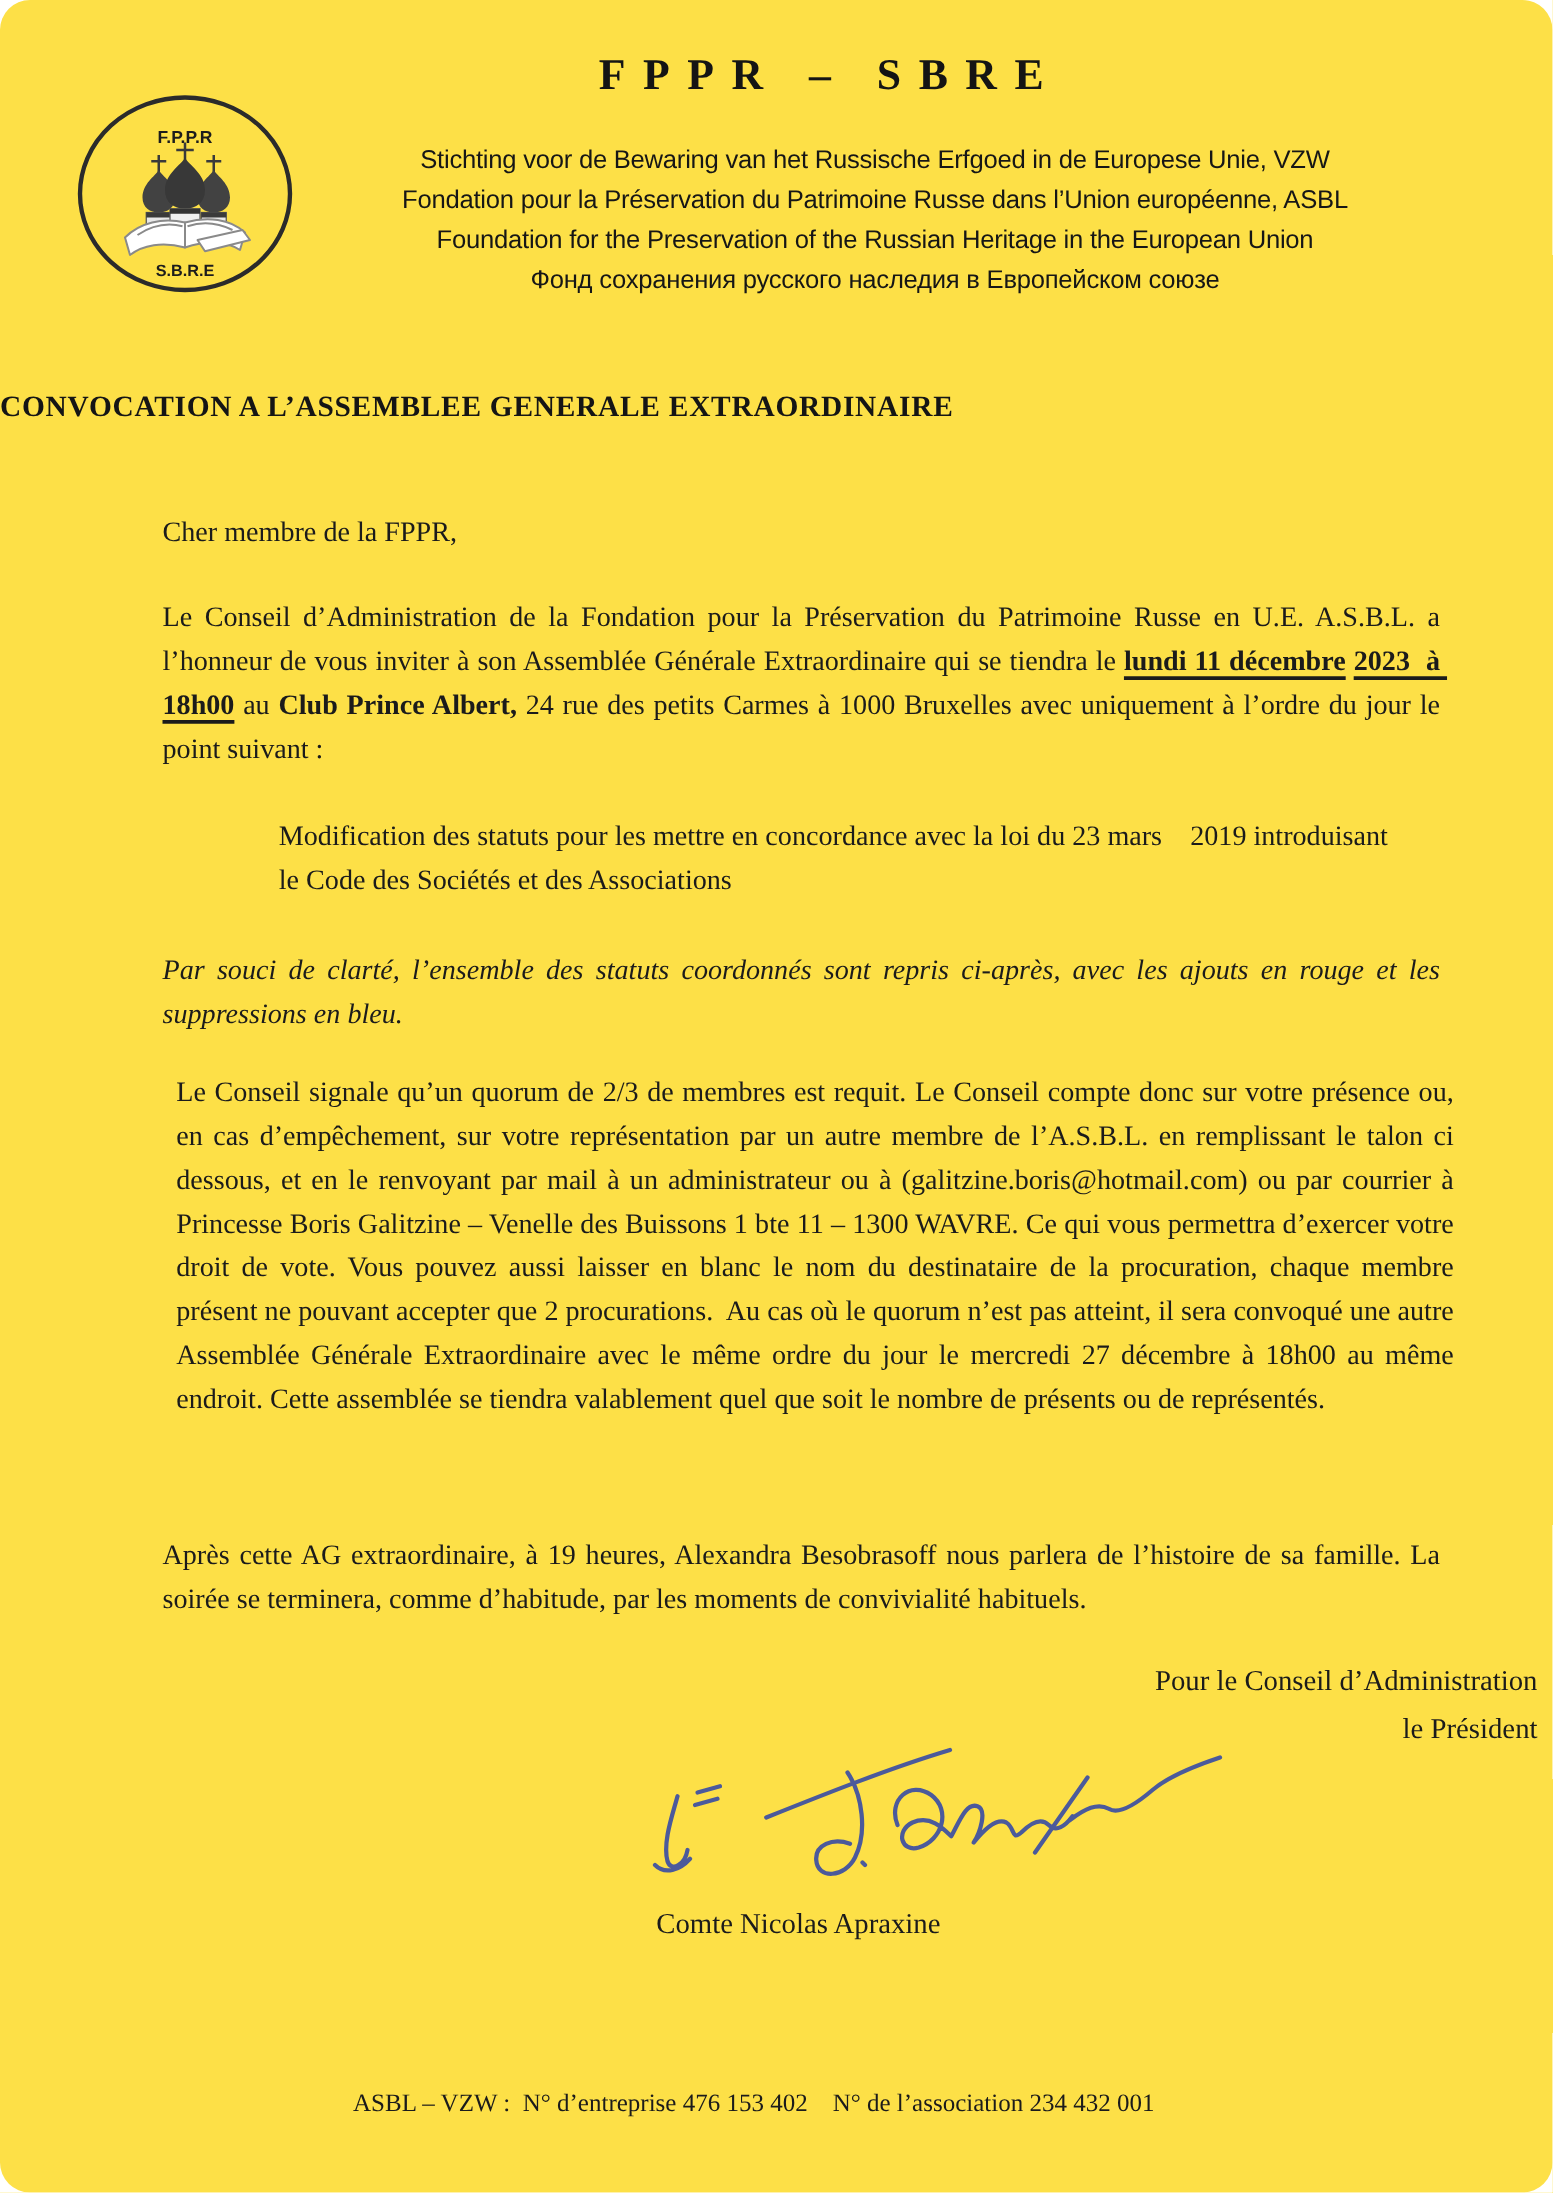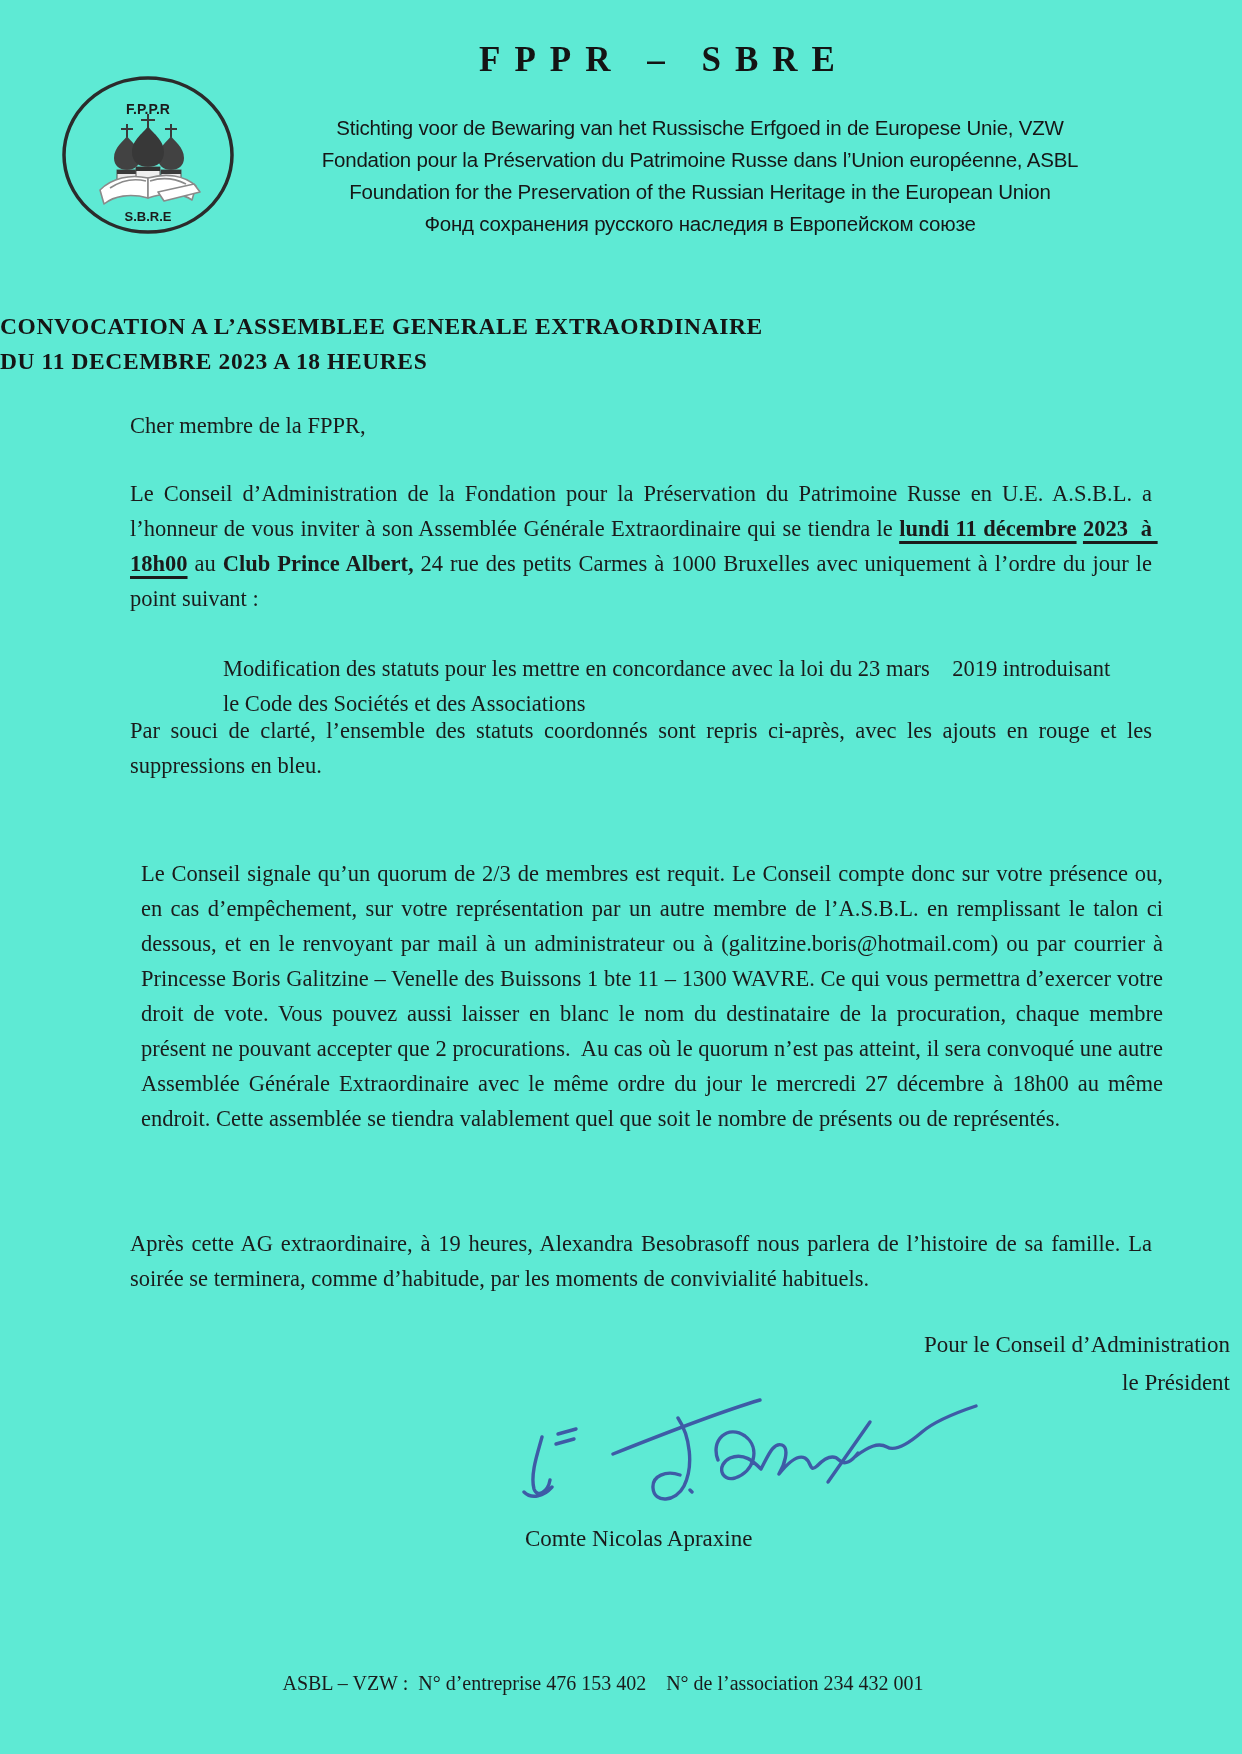--- a/index.html
+++ b/index.html
@@ -1,24 +1,25 @@
 <!DOCTYPE html>
 <html><head>
 <meta charset="utf-8">
 <style>
   * { box-sizing: border-box; margin: 0; padding: 0; }
   html, body { background: #ffffff; }
   .page {
     position: relative;
     width: 1242px;
     height: 1754px;
-    background: #5eead4;
+    background: #fde047;
     overflow: hidden;
     font-family: "Liberation Serif", serif;
     color: #1b1b1b;
+    border-radius: 24px;
   }
   .doc-title {
     position: absolute;
     top: 40px; left: 86px; width: 1156px;
     text-align: center;
     font-size: 35px;
     font-weight: bold;
     letter-spacing: 14px;
     color: #141414;
     white-space: pre;
@@ -52,21 +53,21 @@
   .para {
     position: absolute;
     left: 130px; width: 1022px;
     font-size: 22.5px;
     line-height: 35px;
     text-align: justify;
     white-space: pre-wrap;
   }
   .p1 { top: 476px; }
   .agenda { top: 651px; left: 223px; width: 890px; text-align: left; }
-  .p2 { top: 713px; }
+  .p2 { top: 758px; font-style: italic; }
   .p3 { top: 856px; margin-left: 11px; }
   .p4 { top: 1226px; }
   .b  { font-weight: bold; }
   .bu { font-weight: bold; text-decoration: underline; text-decoration-thickness: 3px; text-underline-offset: 5px; }
   .sig-head {
     position: absolute;
     top: 1326px; left: 160px; width: 1070px;
     text-align: right;
     font-size: 23px;
     line-height: 38px;
@@ -129,21 +130,20 @@
 
   <div class="hdr-lines">
     <div>Stichting voor de Bewaring van het Russische Erfgoed in de Europese Unie, VZW</div>
     <div>Fondation pour la Préservation du Patrimoine Russe dans l’Union européenne, ASBL</div>
     <div>Foundation for the Preservation of the Russian Heritage in the European Union</div>
     <div>Фонд сохранения русского наследия в Европейском союзе</div>
   </div>
 
   <div class="heading">
     <div>CONVOCATION A L’ASSEMBLEE GENERALE EXTRAORDINAIRE</div>
-    <div>DU 11 DECEMBRE 2023 A 18 HEURES</div>
   </div>
 
   <div class="sal">Cher membre de la FPPR,</div>
 
   <p class="para p1"><span>Le Conseil d’Administration de la Fondation pour la Préservation du Patrimoine Russe en U.E. A.S.B.L. a l’honneur de vous inviter à son Assemblée Générale Extraordinaire qui se tiendra le </span><span class="bu">lundi 11 décembre</span><span> </span><span class="bu">2023  à 18h00</span><span> au </span><span class="b">Club Prince Albert,</span><span> 24 rue des petits Carmes à 1000 Bruxelles avec uniquement à l’ordre du jour le point suivant :</span></p>
 
   <p class="para agenda">Modification des statuts pour les mettre en concordance avec la loi du 23 mars    2019 introduisant le Code des Sociétés et des Associations</p>
 
   <p class="para p2">Par souci de clarté, l’ensemble des statuts coordonnés sont repris ci-après, avec les ajouts en rouge et les suppressions en bleu.</p>
 

